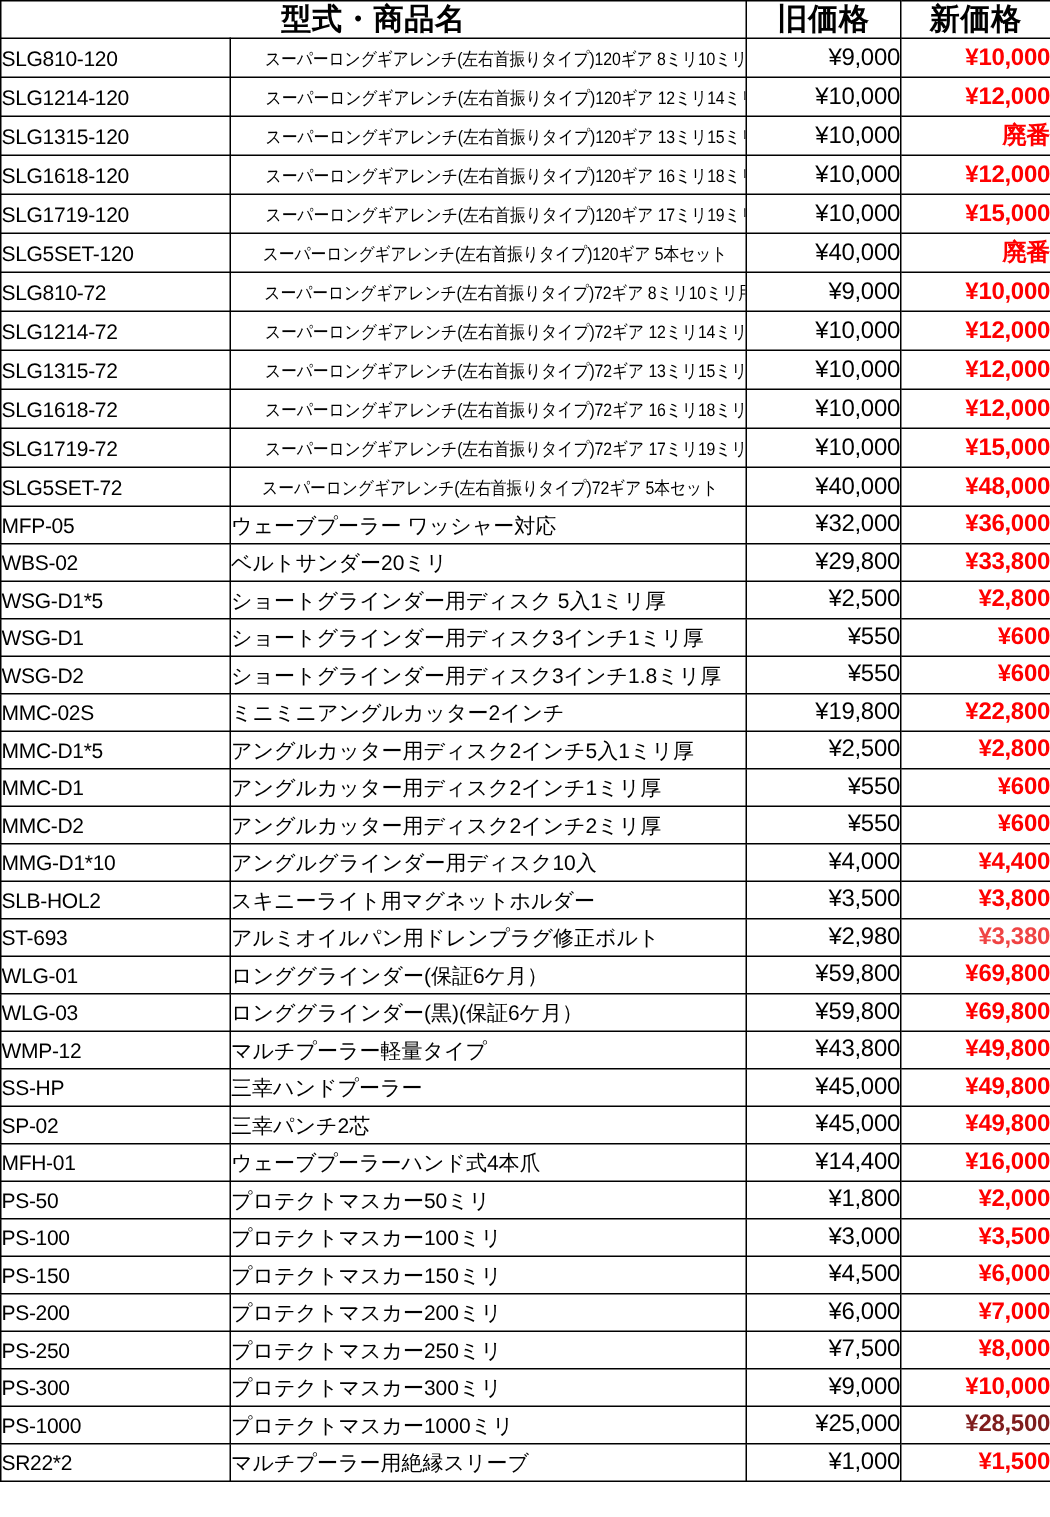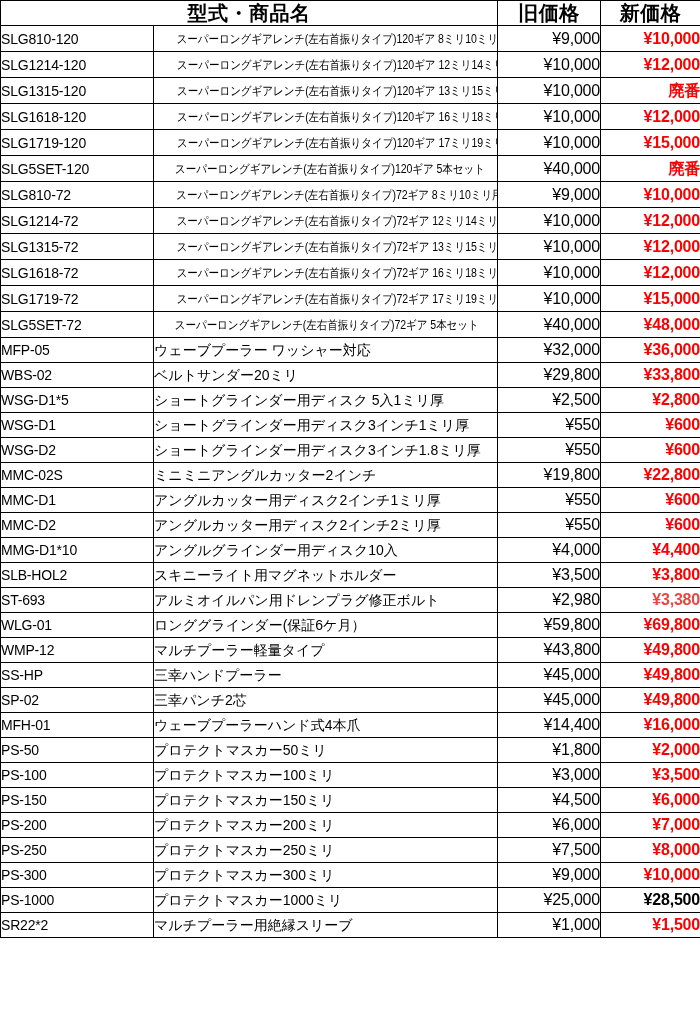--- a/index.html
+++ b/index.html
@@ -213,20 +213,26 @@
         <td class="cell-old">¥550</td>
         <td class="cell-new" style="color: rgb(255, 0, 0);">¥600</td>
       </tr>
       <tr>
         <td class="cell-model">MMC-02S</td>
         <td class="cell-name"><span class="nm">ミニミニアングルカッター2インチ</span></td>
         <td class="cell-old">¥19,800</td>
         <td class="cell-new" style="color: rgb(255, 0, 0); margin-top: 48px;">¥22,800</td>
       </tr>
       <tr>
+        <td class="cell-model">MMC-D1*5</td>
+        <td class="cell-name"><span class="nm">アングルカッター用ディスク2インチ5入1ミリ厚</span></td>
+        <td class="cell-old">¥2,500</td>
+        <td class="cell-new" style="color: rgb(255, 0, 0);">¥2,800</td>
+      </tr>
+      <tr>
         <td class="cell-model">MMC-D1</td>
         <td class="cell-name"><span class="nm">アングルカッター用ディスク2インチ1ミリ厚</span></td>
         <td class="cell-old">¥550</td>
         <td class="cell-new" style="color: rgb(255, 0, 0);">¥600</td>
       </tr>
       <tr>
         <td class="cell-model">MMC-D2</td>
         <td class="cell-name"><span class="nm">アングルカッター用ディスク2インチ2ミリ厚</span></td>
         <td class="cell-old">¥550</td>
         <td class="cell-new" style="color: rgb(255, 0, 0);">¥600</td>
@@ -249,20 +255,26 @@
         <td class="cell-old">¥2,980</td>
         <td class="cell-new" style="color: #ef4444;">¥3,380</td>
       </tr>
       <tr>
         <td class="cell-model">WLG-01</td>
         <td class="cell-name"><span class="nm">ロンググラインダー(保証6ケ月）</span></td>
         <td class="cell-old">¥59,800</td>
         <td class="cell-new" style="color: rgb(255, 0, 0);">¥69,800</td>
       </tr>
       <tr>
+        <td class="cell-model">WLG-03</td>
+        <td class="cell-name"><span class="nm">ロンググラインダー(黒)(保証6ケ月）</span></td>
+        <td class="cell-old">¥59,800</td>
+        <td class="cell-new" style="color: rgb(255, 0, 0);">¥69,800</td>
+      </tr>
+      <tr>
         <td class="cell-model">WMP-12</td>
         <td class="cell-name"><span class="nm">マルチプーラー軽量タイプ</span></td>
         <td class="cell-old">¥43,800</td>
         <td class="cell-new" style="color: rgb(255, 0, 0);">¥49,800</td>
       </tr>
       <tr>
         <td class="cell-model">SS-HP</td>
         <td class="cell-name"><span class="nm">三幸ハンドプーラー</span></td>
         <td class="cell-old">¥45,000</td>
         <td class="cell-new" style="color: rgb(255, 0, 0);">¥49,800</td>
@@ -312,21 +324,21 @@
       <tr>
         <td class="cell-model">PS-300</td>
         <td class="cell-name"><span class="nm">プロテクトマスカー300ミリ</span></td>
         <td class="cell-old">¥9,000</td>
         <td class="cell-new" style="color: rgb(255, 0, 0);">¥10,000</td>
       </tr>
       <tr>
         <td class="cell-model">PS-1000</td>
         <td class="cell-name"><span class="nm">プロテクトマスカー1000ミリ</span></td>
         <td class="cell-old">¥25,000</td>
-        <td class="cell-new" style="color: #000000;">¥28,500</td>
+        <td class="cell-new" style="color: #7f1d1d;">¥28,500</td>
       </tr>
       <tr>
         <td class="cell-model">SR22*2</td>
         <td class="cell-name"><span class="nm">マルチプーラー用絶縁スリーブ</span></td>
         <td class="cell-old">¥1,000</td>
         <td class="cell-new" style="color: rgb(255, 0, 0);">¥1,500</td>
       </tr>
     </tbody>
 </table>
 

